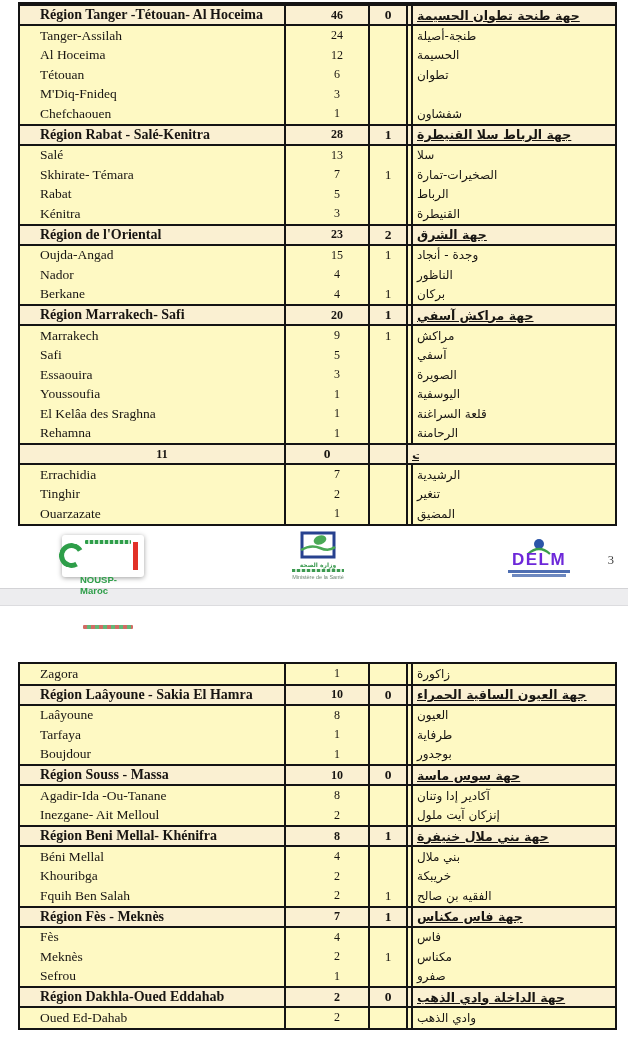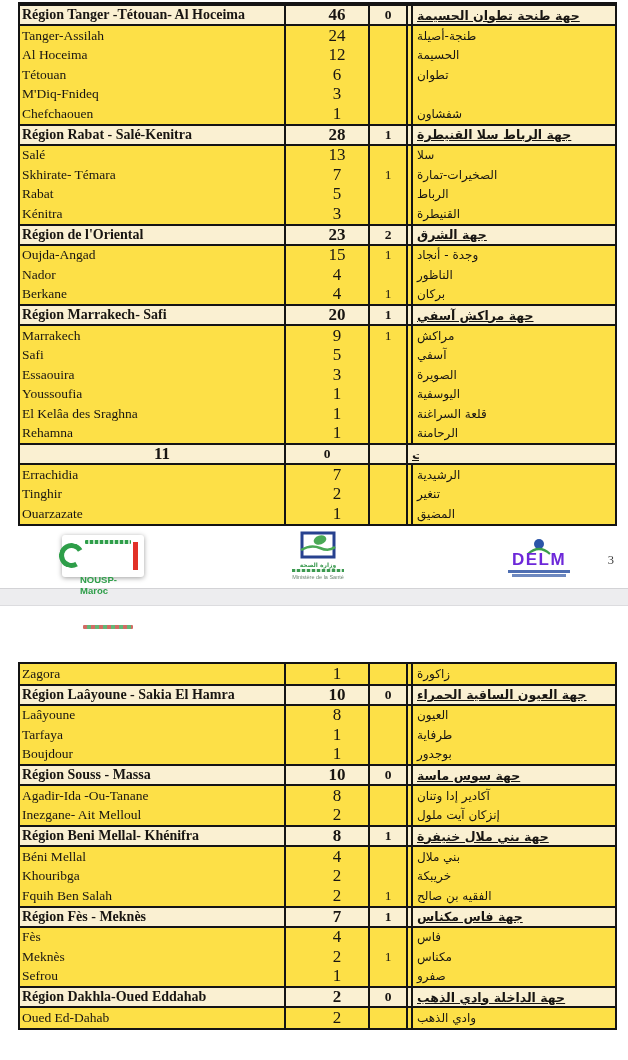--- a/index.html
+++ b/index.html
@@ -10,28 +10,28 @@
   .page1 { height:586px; }
   .page-separator { height:18px; background:#ededef; border-top:1px solid #d3d3d6; border-bottom:1px solid #dcdcdf; }
   .page2 { height:456px; }
 
   .rtable { width:599px; margin-left:18px; border:2px solid #141414; background:#fff; }
   .page1 .rtable { margin-top:2px; }
   .page2 .rtable { margin-top:56px; }
 
   .trow { display:grid; grid-template-columns:266px 84px 38px 5px 1fr; align-items:stretch; }
   .cell { display:flex; align-items:center; overflow:hidden; white-space:nowrap; color:#181512; }
-  .c-fr  { padding-left:2px; border-right:2px solid #141414; font-size:13.5px; }
-  .c-num { justify-content:center; border-right:2px solid #141414; font-size:17px;padding-left:20px; }
+  .c-fr  { padding-left:20px; border-right:2px solid #141414; font-size:13.5px; }
+  .c-num { justify-content:center; border-right:2px solid #141414; font-size:12px;padding-left:20px; }
   .c-num2{ justify-content:center; border-right:2px solid #141414; font-size:13.5px; }
   .c-gap { border-right:2px solid #141414; }
   .c-ar  { justify-content:flex-end; direction:rtl; padding-right:7px; padding-left:4px;
            font-family:"DejaVu Sans", sans-serif; font-size:12px; }
 
-  .city-row { height:19.5px; background:#fde047; }
+  .city-row { height:19.5px; background:#fef9c3; }
   .region-row { height:22px; background:#faf0d2; border-top:2px solid #141414; border-bottom:2px solid #141414; }
   .region-row .cell { font-weight:bold; }
   .region-row .c-fr { font-size:14px; }
   .region-row .c-gap { background:#faf0d2; }
   .region-row .c-ar { font-size:12.5px;text-decoration:underline; }
 
   
   .logos { position:relative; height:58px; margin-top:5px; }
 
   .nousp-card { position:absolute; left:62px; top:4px; width:82px; height:42px; background:#fff;

